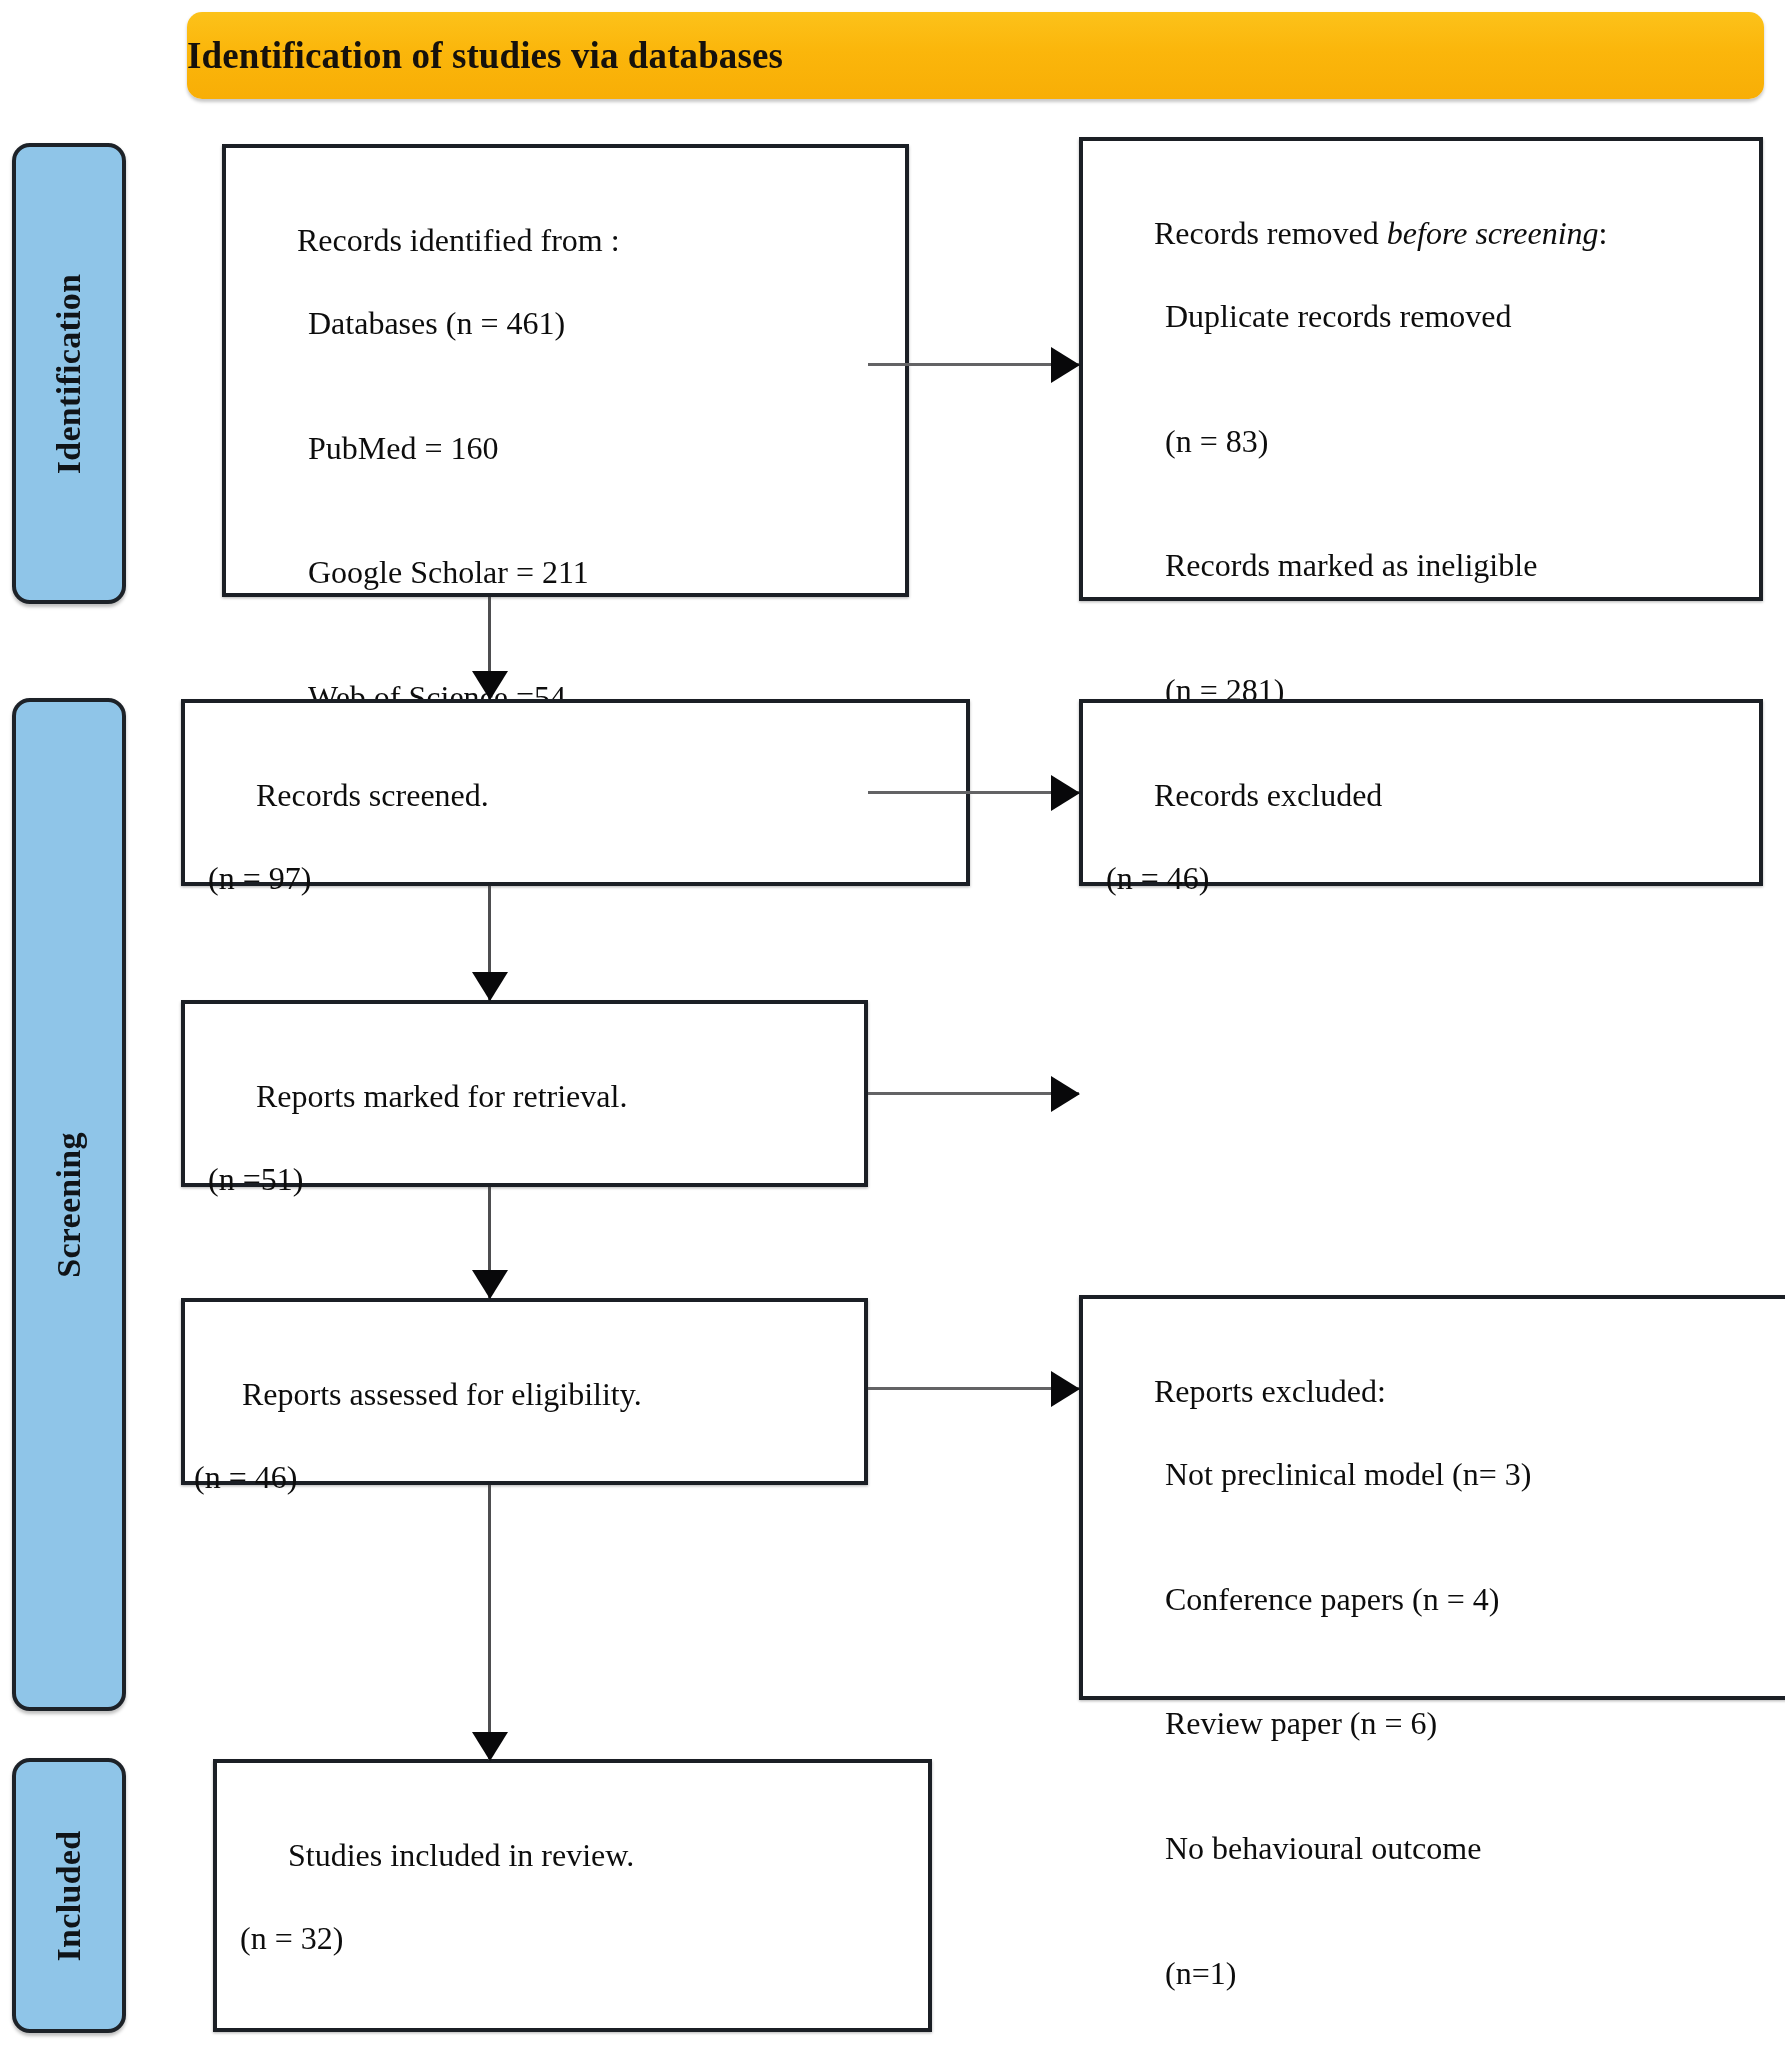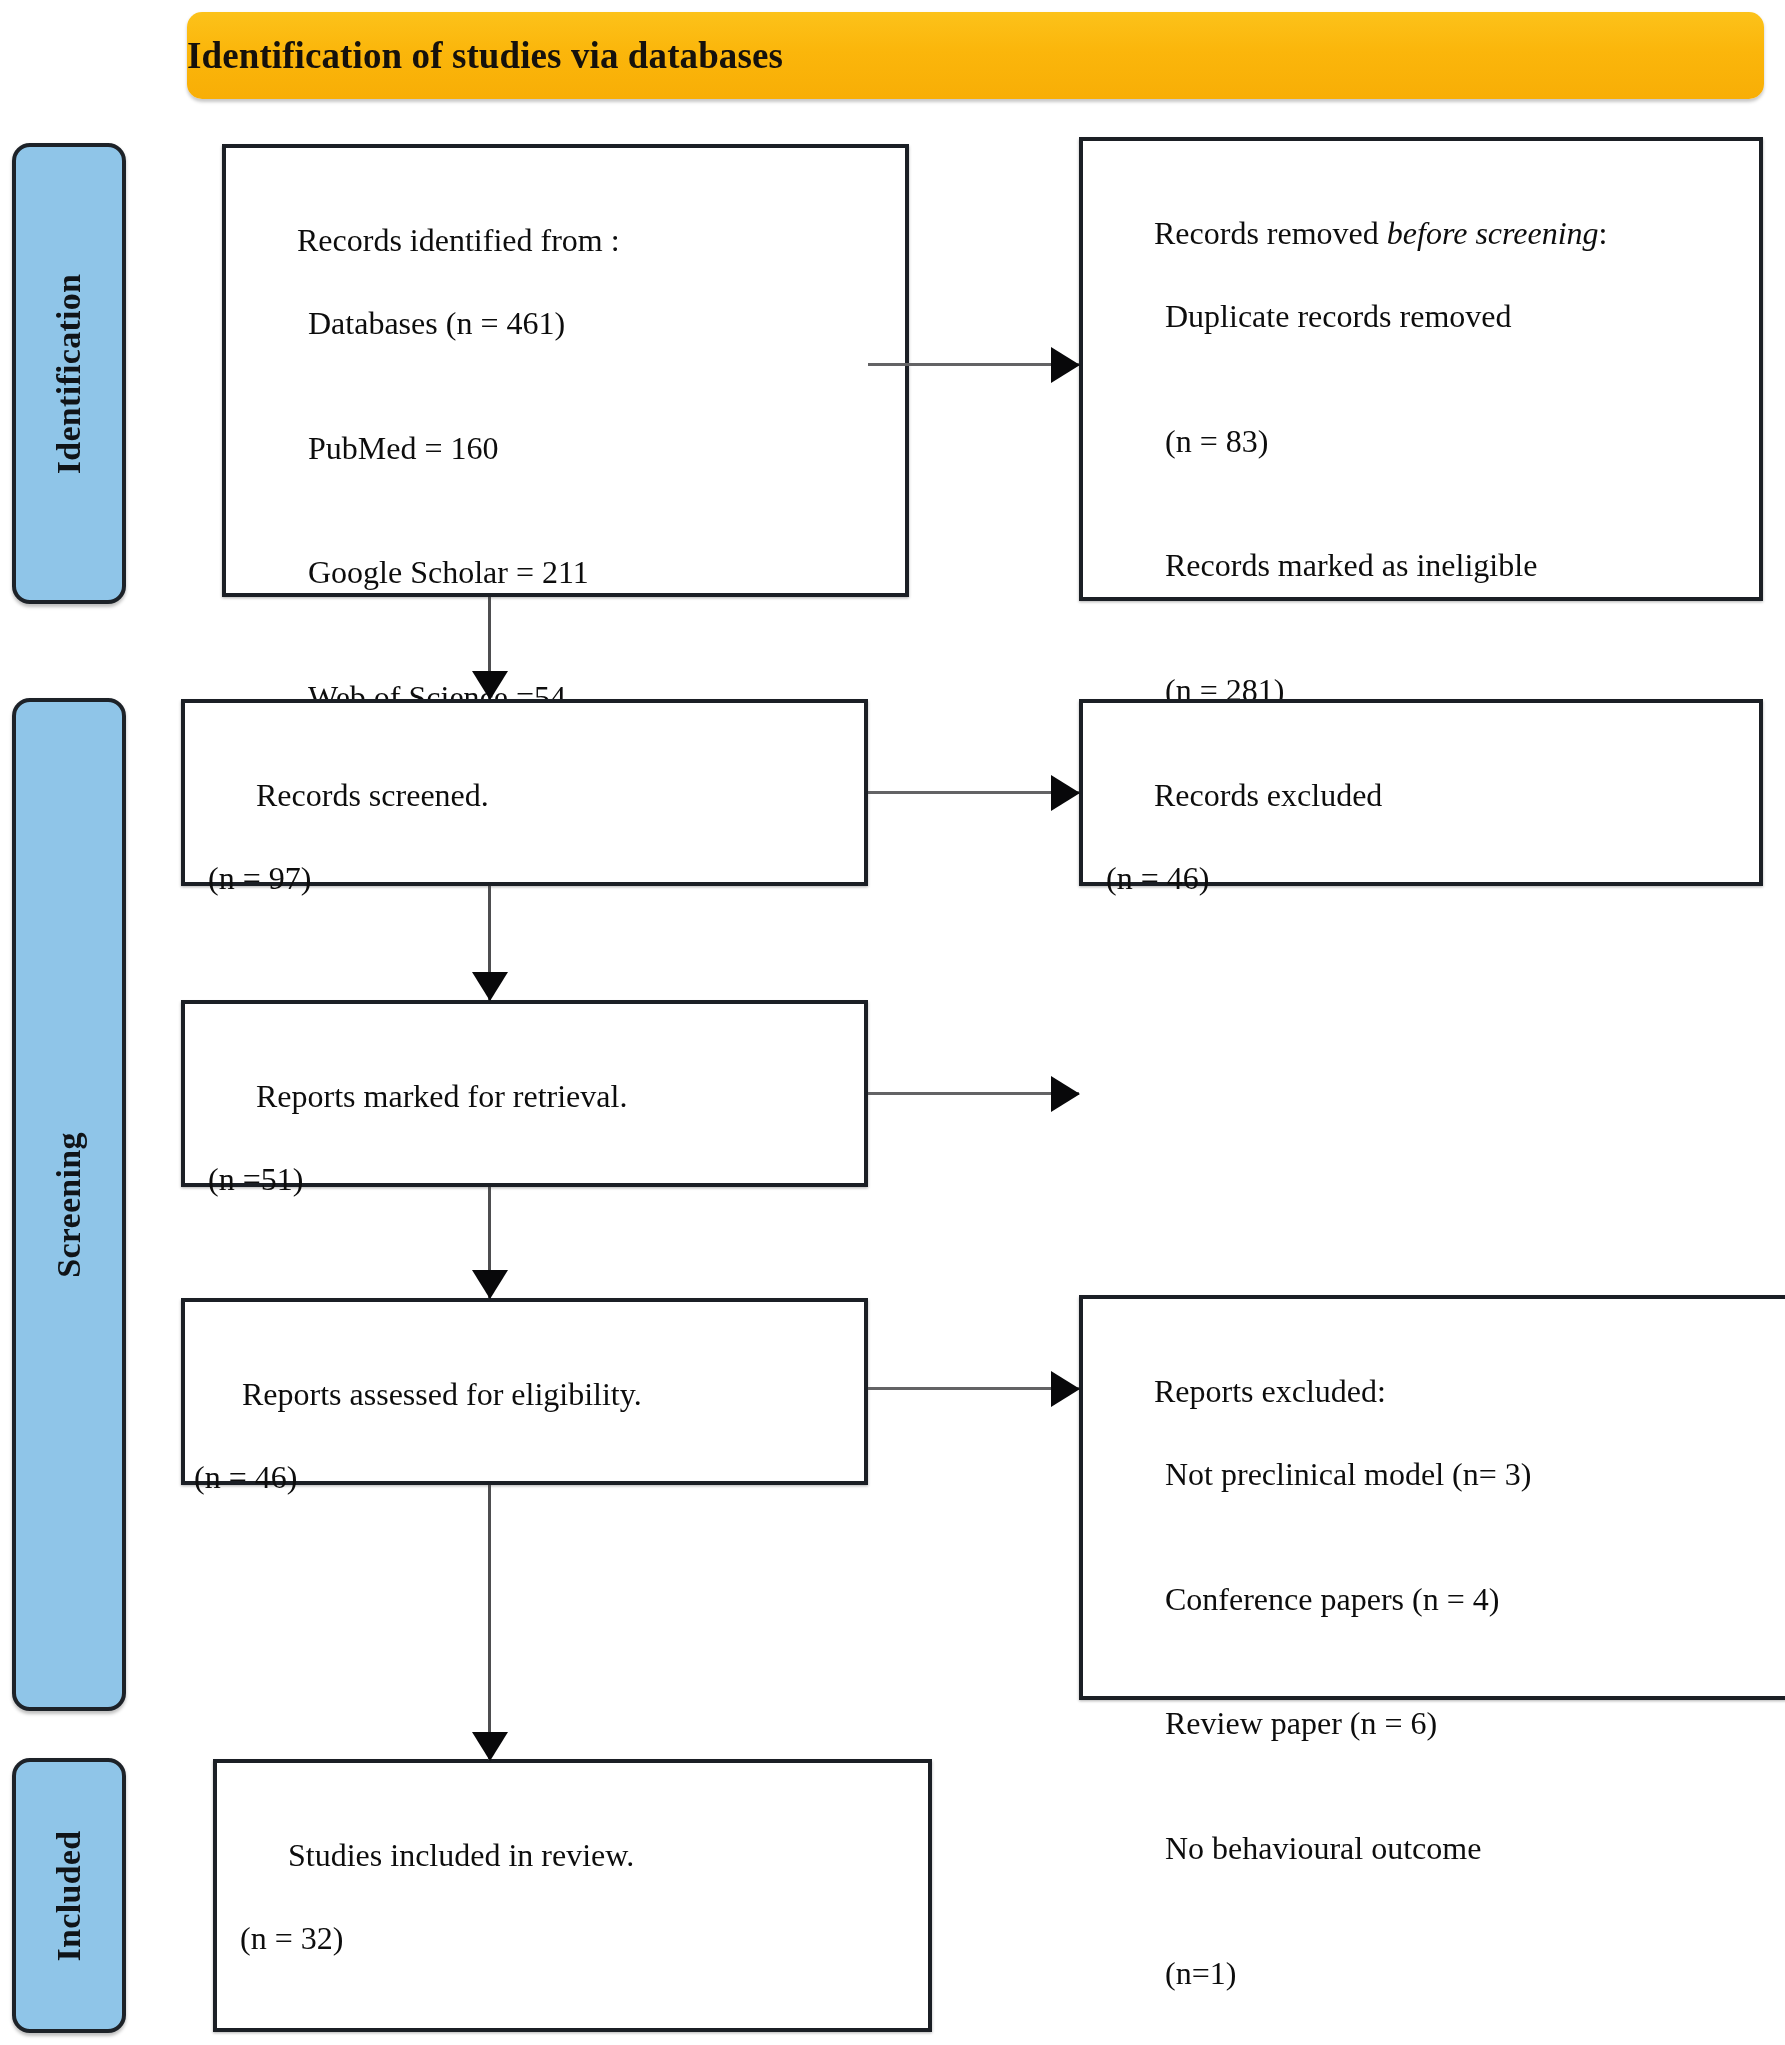--- a/index.html
+++ b/index.html
@@ -82,21 +82,21 @@
   .box-text .ind {
     display: block;
     padding-left: 59px;
   }
   .box-text em {
     font-style: italic;
   }
 
   
   #box-identified  { left: 181px; top: 144px;  width: 687px; height: 453px; margin-left: 41px; }
-  #box-screened    { left: 181px; top: 699px; width: 687px; height: 187px; }
+  #box-screened    { left: 181px; top: 699px; width: 789px; height: 187px; }
   #box-sought      { left: 181px; top: 1000px; width: 687px; height: 187px; }
   #box-assessed    { left: 181px; top: 1298px; width: 687px; height: 187px; padding-left: 9px; }
   #box-included    { left: 181px; top: 1759px; width: 719px; height: 273px; margin-left: 32px; }
 
   
   #box-removed        { left: 1079px; top: 137px;  width: 684px; height: 464px; }
   #box-excluded-rec   { left: 1079px; top: 699px; width: 684px; height: 187px; }
   #box-not-retrieved  { left: 1079px; top: 1000px; width: 684px; height: 187px; }
   #box-excluded-rep   { left: 1079px; top: 1295px; width: 730px; height: 405px; }
 

